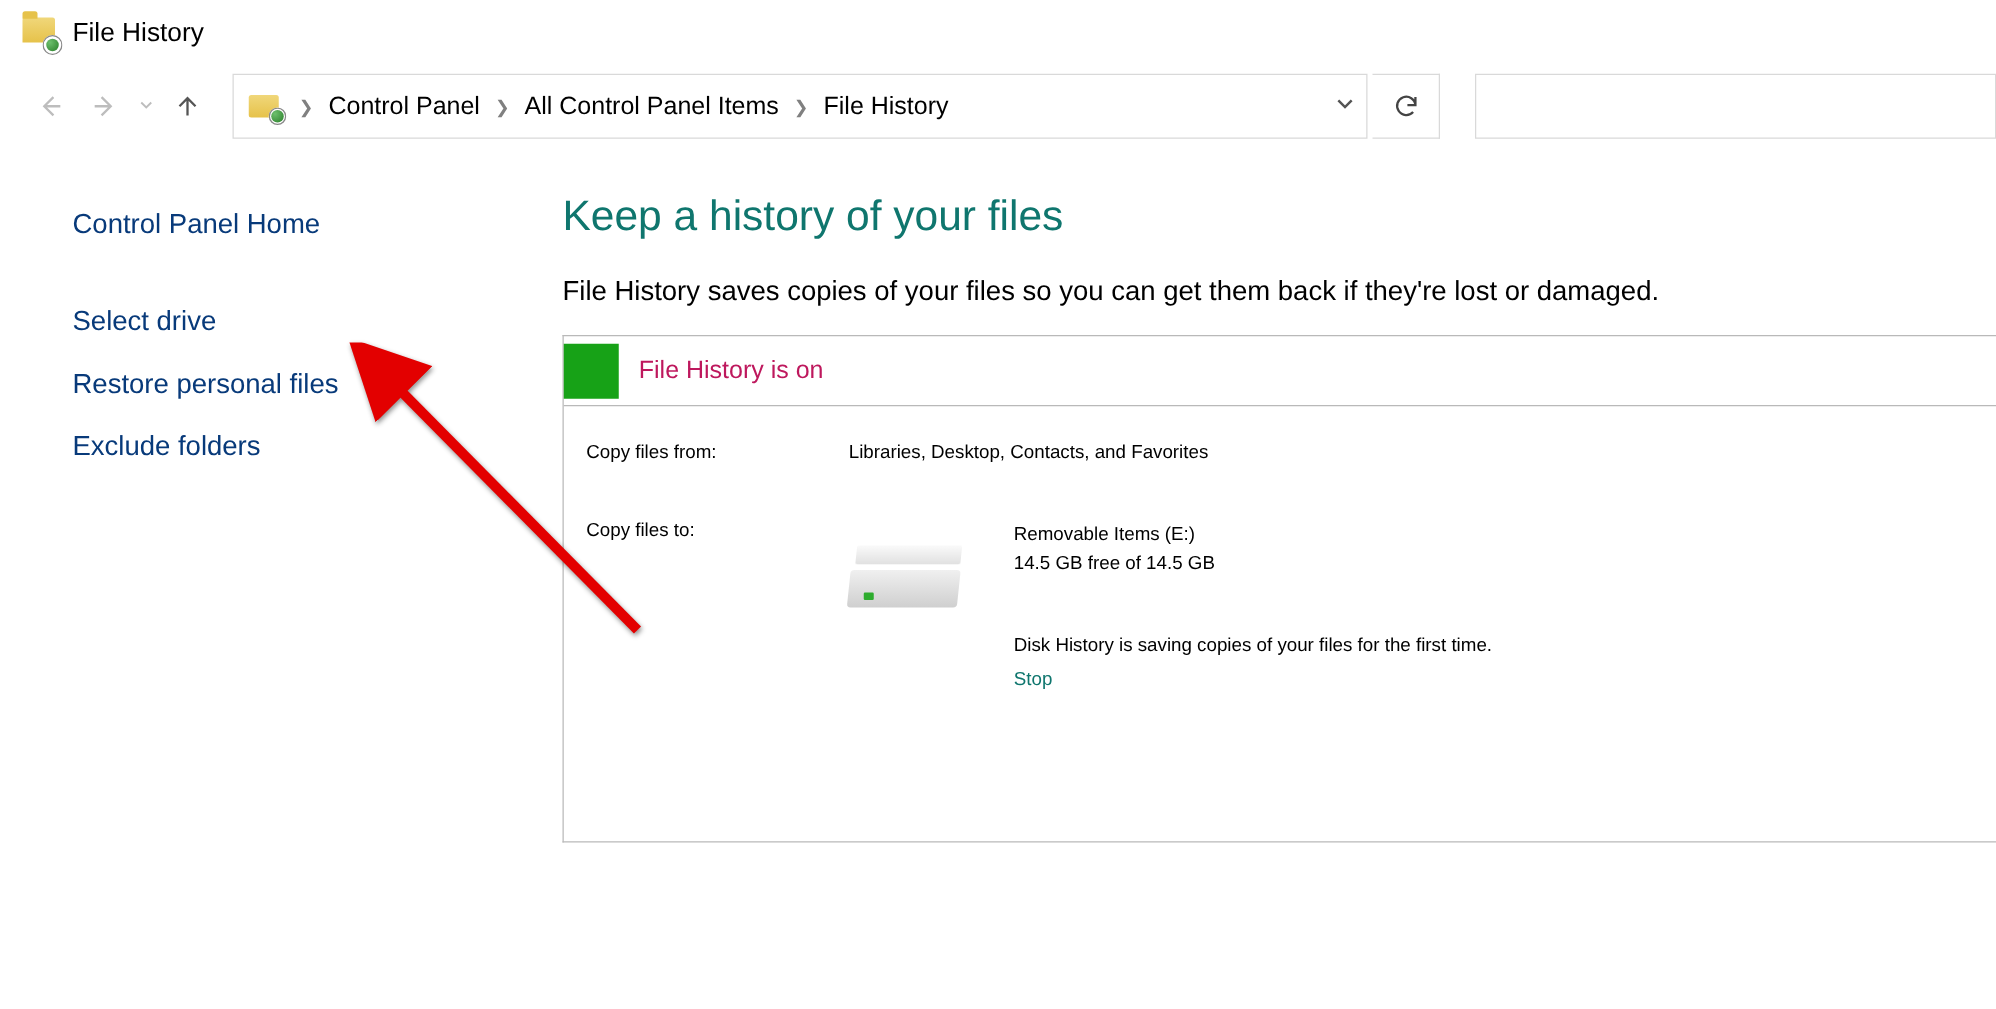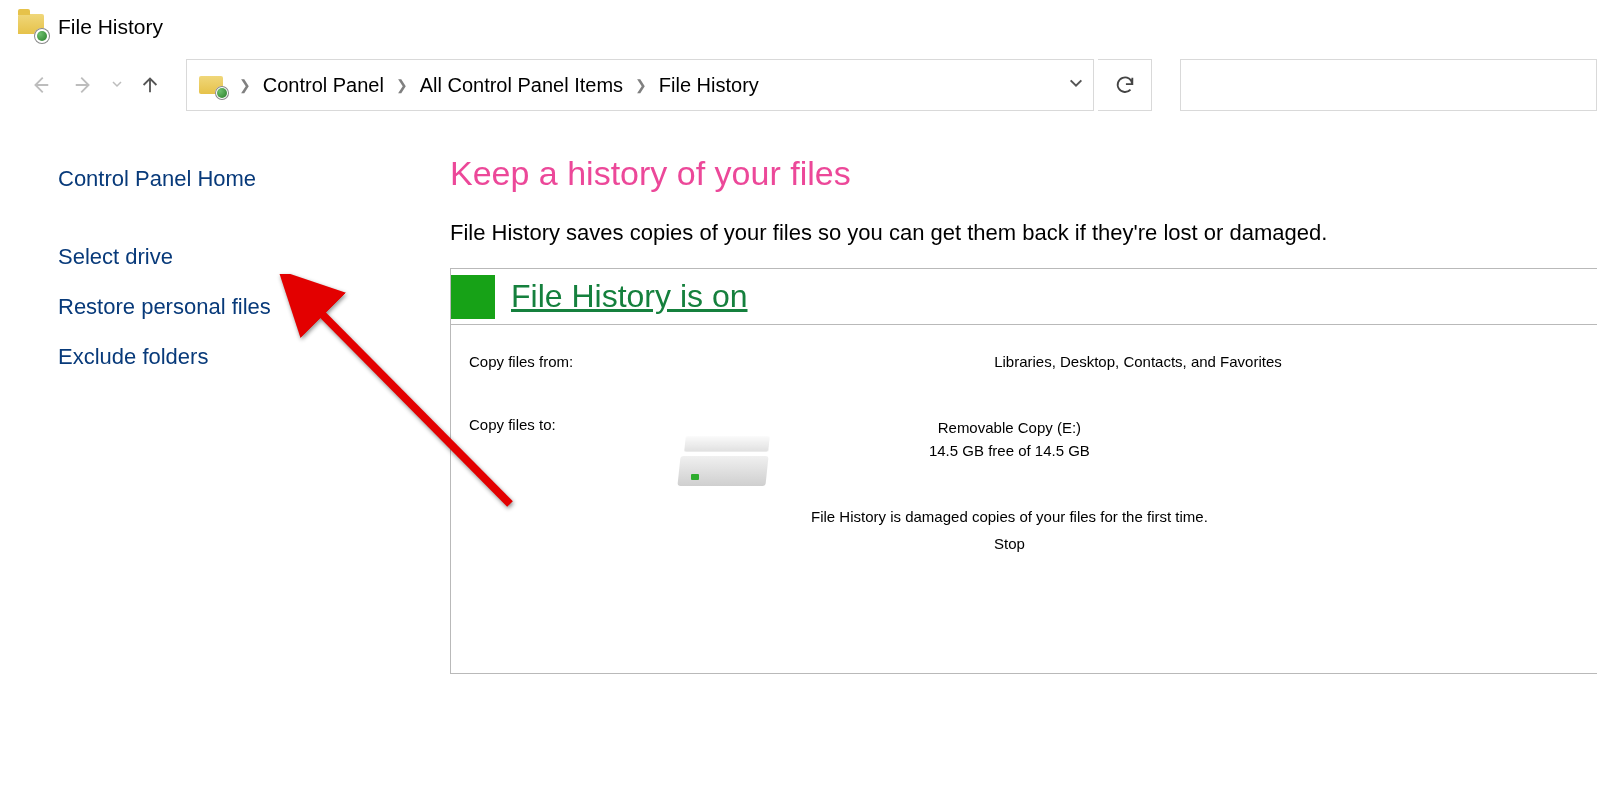--- a/index.html
+++ b/index.html
@@ -125,21 +125,21 @@
     padding: 12px 0;
     cursor:pointer;
   }
   .side-home { margin-bottom: 28px; }
 
   .main {
     flex:1;
     position:relative;
   }
   .main-heading {
-    color:#ec4899;
+    color:#0f766e;
     font-size: 34px;
     font-weight:400;
     margin:0 0 20px 0;
     padding-left: 30px;
   }
   .main-sub {
     font-size: 22px;
     padding-left: 30px;
     margin-bottom: 22px;
     margin-top: 27px;
@@ -155,35 +155,34 @@
     align-items:center;
     border-bottom:1px solid #b9b9b9;
     height:56px;
   }
   .status-flag {
     width:44px; height:44px;
     background:#17a217;
     margin:0;
   }
   .status-title {
-    color:#15803d;
-    font-size:32px;
+    color:#be185d;
+    font-size:20px;
     padding-left: 16px;
-    text-decoration: underline;
   }
   .status-body {
     padding: 28px 0 0 18px;
     font-size:15px;
   }
   .row {
     display:flex;
     margin-bottom: 46px;
   }
   .row-label { width:210px; }
-  .row-value { flex:1;text-align:center; }
+  .row-value { flex:1; }
 
   .drive-block {
     display:flex;
     gap: 36px;
     align-items:flex-start;
   }
   .drive-icon {
     width:96px; height:60px;
     position:relative;
     margin-top:10px;
@@ -201,21 +200,21 @@
     background:linear-gradient(#fafafa,#e0e0e0);
     border-radius:2px;
     transform:skewX(-6deg) rotateX(40deg);
   }
   .drive-icon .led{
     position:absolute; bottom:6px; left:12px;
     width:8px; height:6px; background:#2eac2e; border-radius:1px;
   }
   .drive-info { line-height:1.55; }
   .saving-block { margin-top:40px; line-height:1.8;}
-  .stop-link { color:#000000; cursor:pointer; }
+  .stop-link { color:#0f766e; cursor:pointer; }
 
   
   .arrow {
     position:absolute;
     top: 120px; left: -150px;
     pointer-events:none;
     z-index:20;
     filter: drop-shadow(1px 2px 2px rgba(0,0,0,0.45));
   }
 
@@ -323,24 +322,24 @@
         <div class="row" style="margin-bottom:16px">
           <div class="row-label">Copy files to:</div>
           <div class="row-value">
             <div class="drive-block">
               <div class="drive-icon">
                 <div class="top"></div>
                   <div class="body"></div>
                   <div class="led"></div>
               </div>
               <div class="drive-info">
-                <div>Removable Copy (E:)</div>
+                <div>Removable Items (E:)</div>
                 <div>14.5 GB free of 14.5 GB</div>
                 <div class="saving-block">
-                  <div>File History is damaged copies of your files for the first time.</div>
+                  <div>Disk History is saving copies of your files for the first time.</div>
                   <span class="stop-link">Stop</span>
                 </div>
               </div>
             </div>
           </div>
         </div>
 
       </div>
     </div>
 

